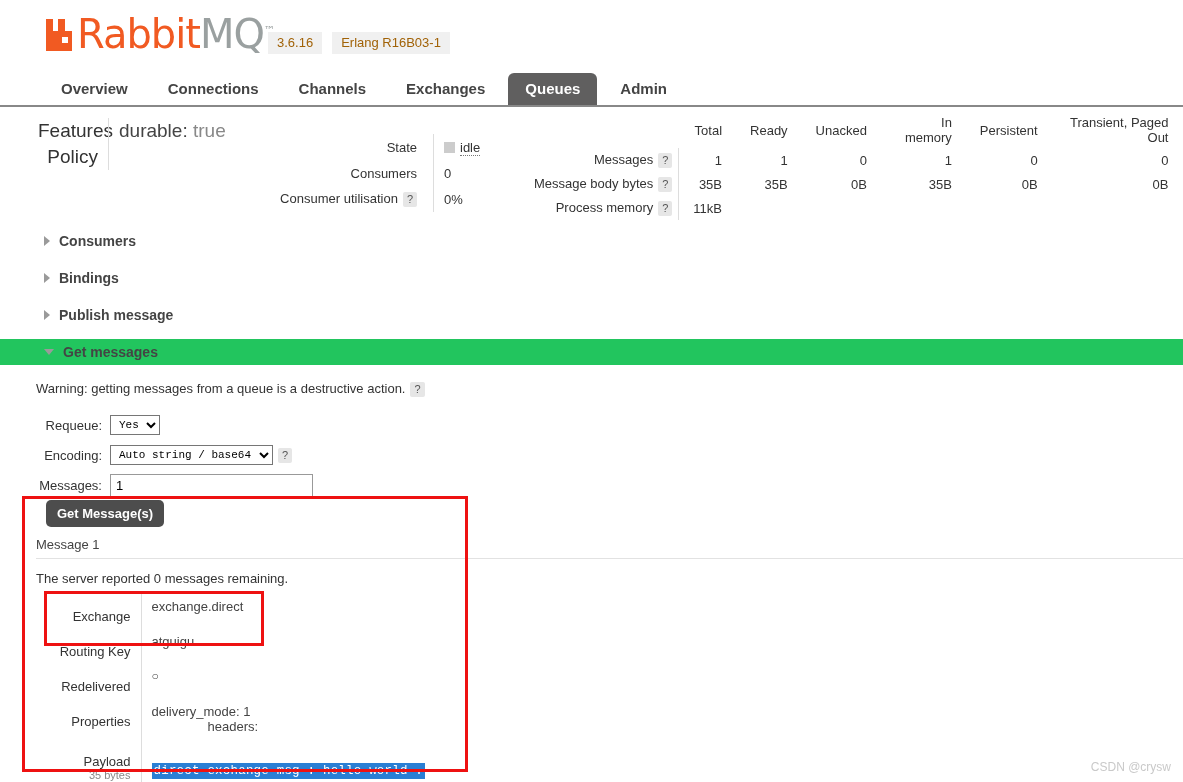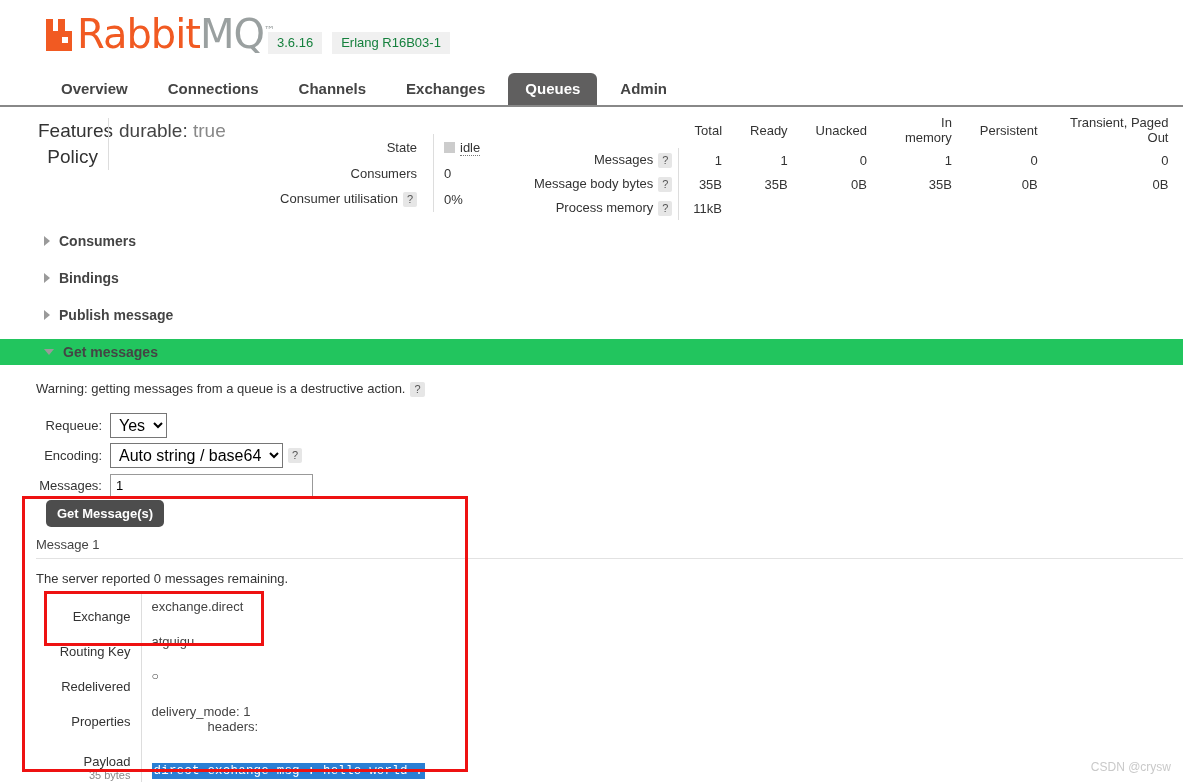--- a/index.html
+++ b/index.html
@@ -22,21 +22,21 @@
   .logo-mark { width: 30px; height: 36px; position: relative; margin-right: 3px; }
   .logo-text {
     font-size: 40px; line-height: 38px; letter-spacing: -1px;
     font-family: "DejaVu Sans", sans-serif; font-weight: 400;
   }
   .logo-rabbit { color: #f15a22; }
   .logo-mq { color: #9aa0a0; }
   .logo-tm { font-size: 11px; color: #9aa0a0; vertical-align: super; }
   .badges { position: absolute; left: 268px; top: 32px; display: flex; gap: 10px; }
   .badge {
-    background: #f0f0f0; color: #15803d; border-radius: 0;
+    background: #f0f0f0; color: #a16207; border-radius: 0;
     padding: 3px 9px; font-size: 13px; line-height: 16px;
   }
 
   
   .nav {
     position: absolute; left: 0; top: 74px; width: 1183px; height: 33px;
     border-bottom: 2px solid #888;
     display: flex; align-items: flex-end; padding-left: 44px;
   }
   .tab {
@@ -111,21 +111,21 @@
   }
 
   
   .warn {
     position: absolute; left: 36px; top: 381px; font-size: 13px; color: #333;
   }
   .form { position: absolute; left: 36px; top: 410px; font-size: 13px; }
   .form-row { display: flex; align-items: center; height: 30px; }
   .form-label { width: 74px; text-align: right; padding-right: 8px; }
   select.ctl {
-    font-family: Liberation Sans, sans-serif; font-size: 16px;
+    font-family: Liberation Mono, monospace; font-size: 11px;
     padding: 2px 4px; border: 1px solid #767676; background: #fff;
   }
   input.ctl {
     font-family: "Liberation Sans", sans-serif; font-size: 13px;
     padding: 3px 5px; border: 1px solid #999; background: #fff; width: 203px;
   }
 
   
   .result { position: absolute; left: 36px; top: 500px; width: 430px; }
   .btn-get {

